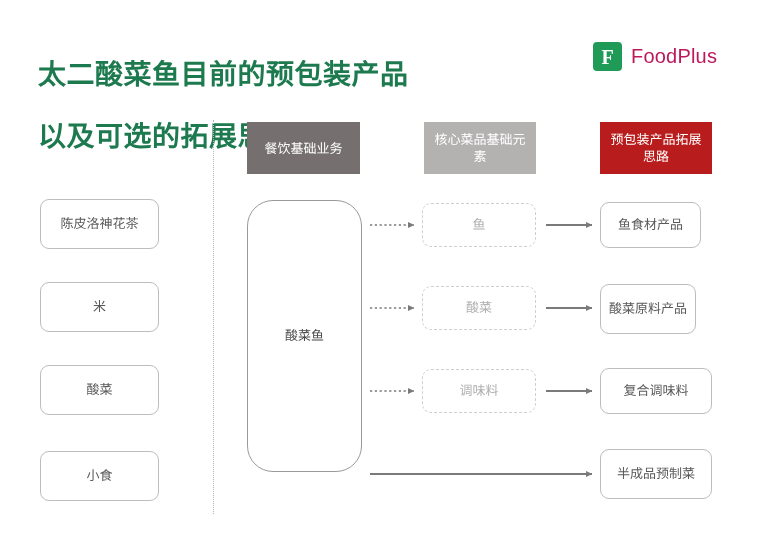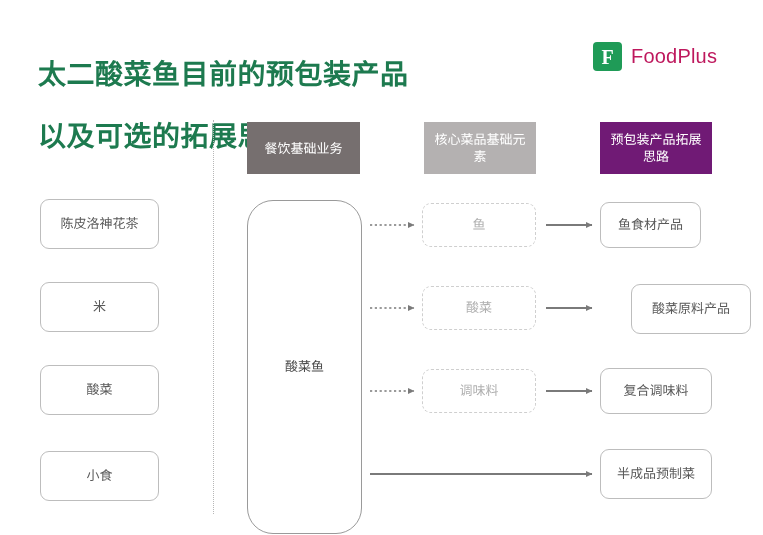--- a/index.html
+++ b/index.html
@@ -115,55 +115,55 @@
   </div>
 
   <div class="divider"></div>
 
   <div class="chip" id="chip1" style="left:247px;top:122px;width:113px;height:52px;background:#766f6f;">
     <span>餐饮基础业务</span>
   </div>
   <div class="chip" id="chip2" style="left:424px;top:122px;width:112px;height:52px;background:#b4b1b1;">
     <span>核心菜品基础元素</span>
   </div>
-  <div class="chip" id="chip3" style="left:600px;top:122px;width:112px;height:52px;background:#701a75;">
+  <div class="chip" id="chip3" style="left:600px;top:122px;width:112px;height:52px;background:#b91c1c;">
     <span>预包装产品拓展思路</span>
   </div>
 
   <div class="node node-solid" style="left:40px;top:199px;width:119px;height:50px;">
     <span>陈皮洛神花茶</span>
   </div>
   <div class="node node-solid" style="left:40px;top:282px;width:119px;height:50px;">
     <span>米</span>
   </div>
   <div class="node node-solid" style="left:40px;top:365px;width:119px;height:50px;">
     <span>酸菜</span>
   </div>
   <div class="node node-solid" style="left:40px;top:451px;width:119px;height:50px;">
     <span>小食</span>
   </div>
 
-  <div class="node node-core" style="left:247px;top:200px;width:115px;height:334px;">
+  <div class="node node-core" style="left:247px;top:200px;width:115px;height:272px;">
     <span>酸菜鱼</span>
   </div>
 
   <div class="node node-dashed" style="left:422px;top:203px;width:114px;height:44px;">
     <span>鱼</span>
   </div>
   <div class="node node-dashed" style="left:422px;top:286px;width:114px;height:44px;">
     <span>酸菜</span>
   </div>
   <div class="node node-dashed" style="left:422px;top:369px;width:114px;height:44px;">
     <span>调味料</span>
   </div>
 
   <div class="node node-solid" style="left:600px;top:202px;width:101px;height:46px;">
     <span>鱼食材产品</span>
   </div>
-  <div class="node node-solid" style="left:600px;top:284px;width:120px;height:50px;margin-left:31px;">
+  <div class="node node-solid" style="left:600px;top:284px;width:96px;height:50px;">
     <span>酸菜原料产品</span>
   </div>
   <div class="node node-solid" style="left:600px;top:449px;width:112px;height:50px;">
     <span>半成品预制菜</span>
   </div>
   <div class="node node-solid" style="left:600px;top:368px;width:112px;height:46px;">
     <span>复合调味料</span>
   </div>
 
   <svg class="conn" style="left:0;top:0;width:763px;height:535px;" width="763" height="535">

